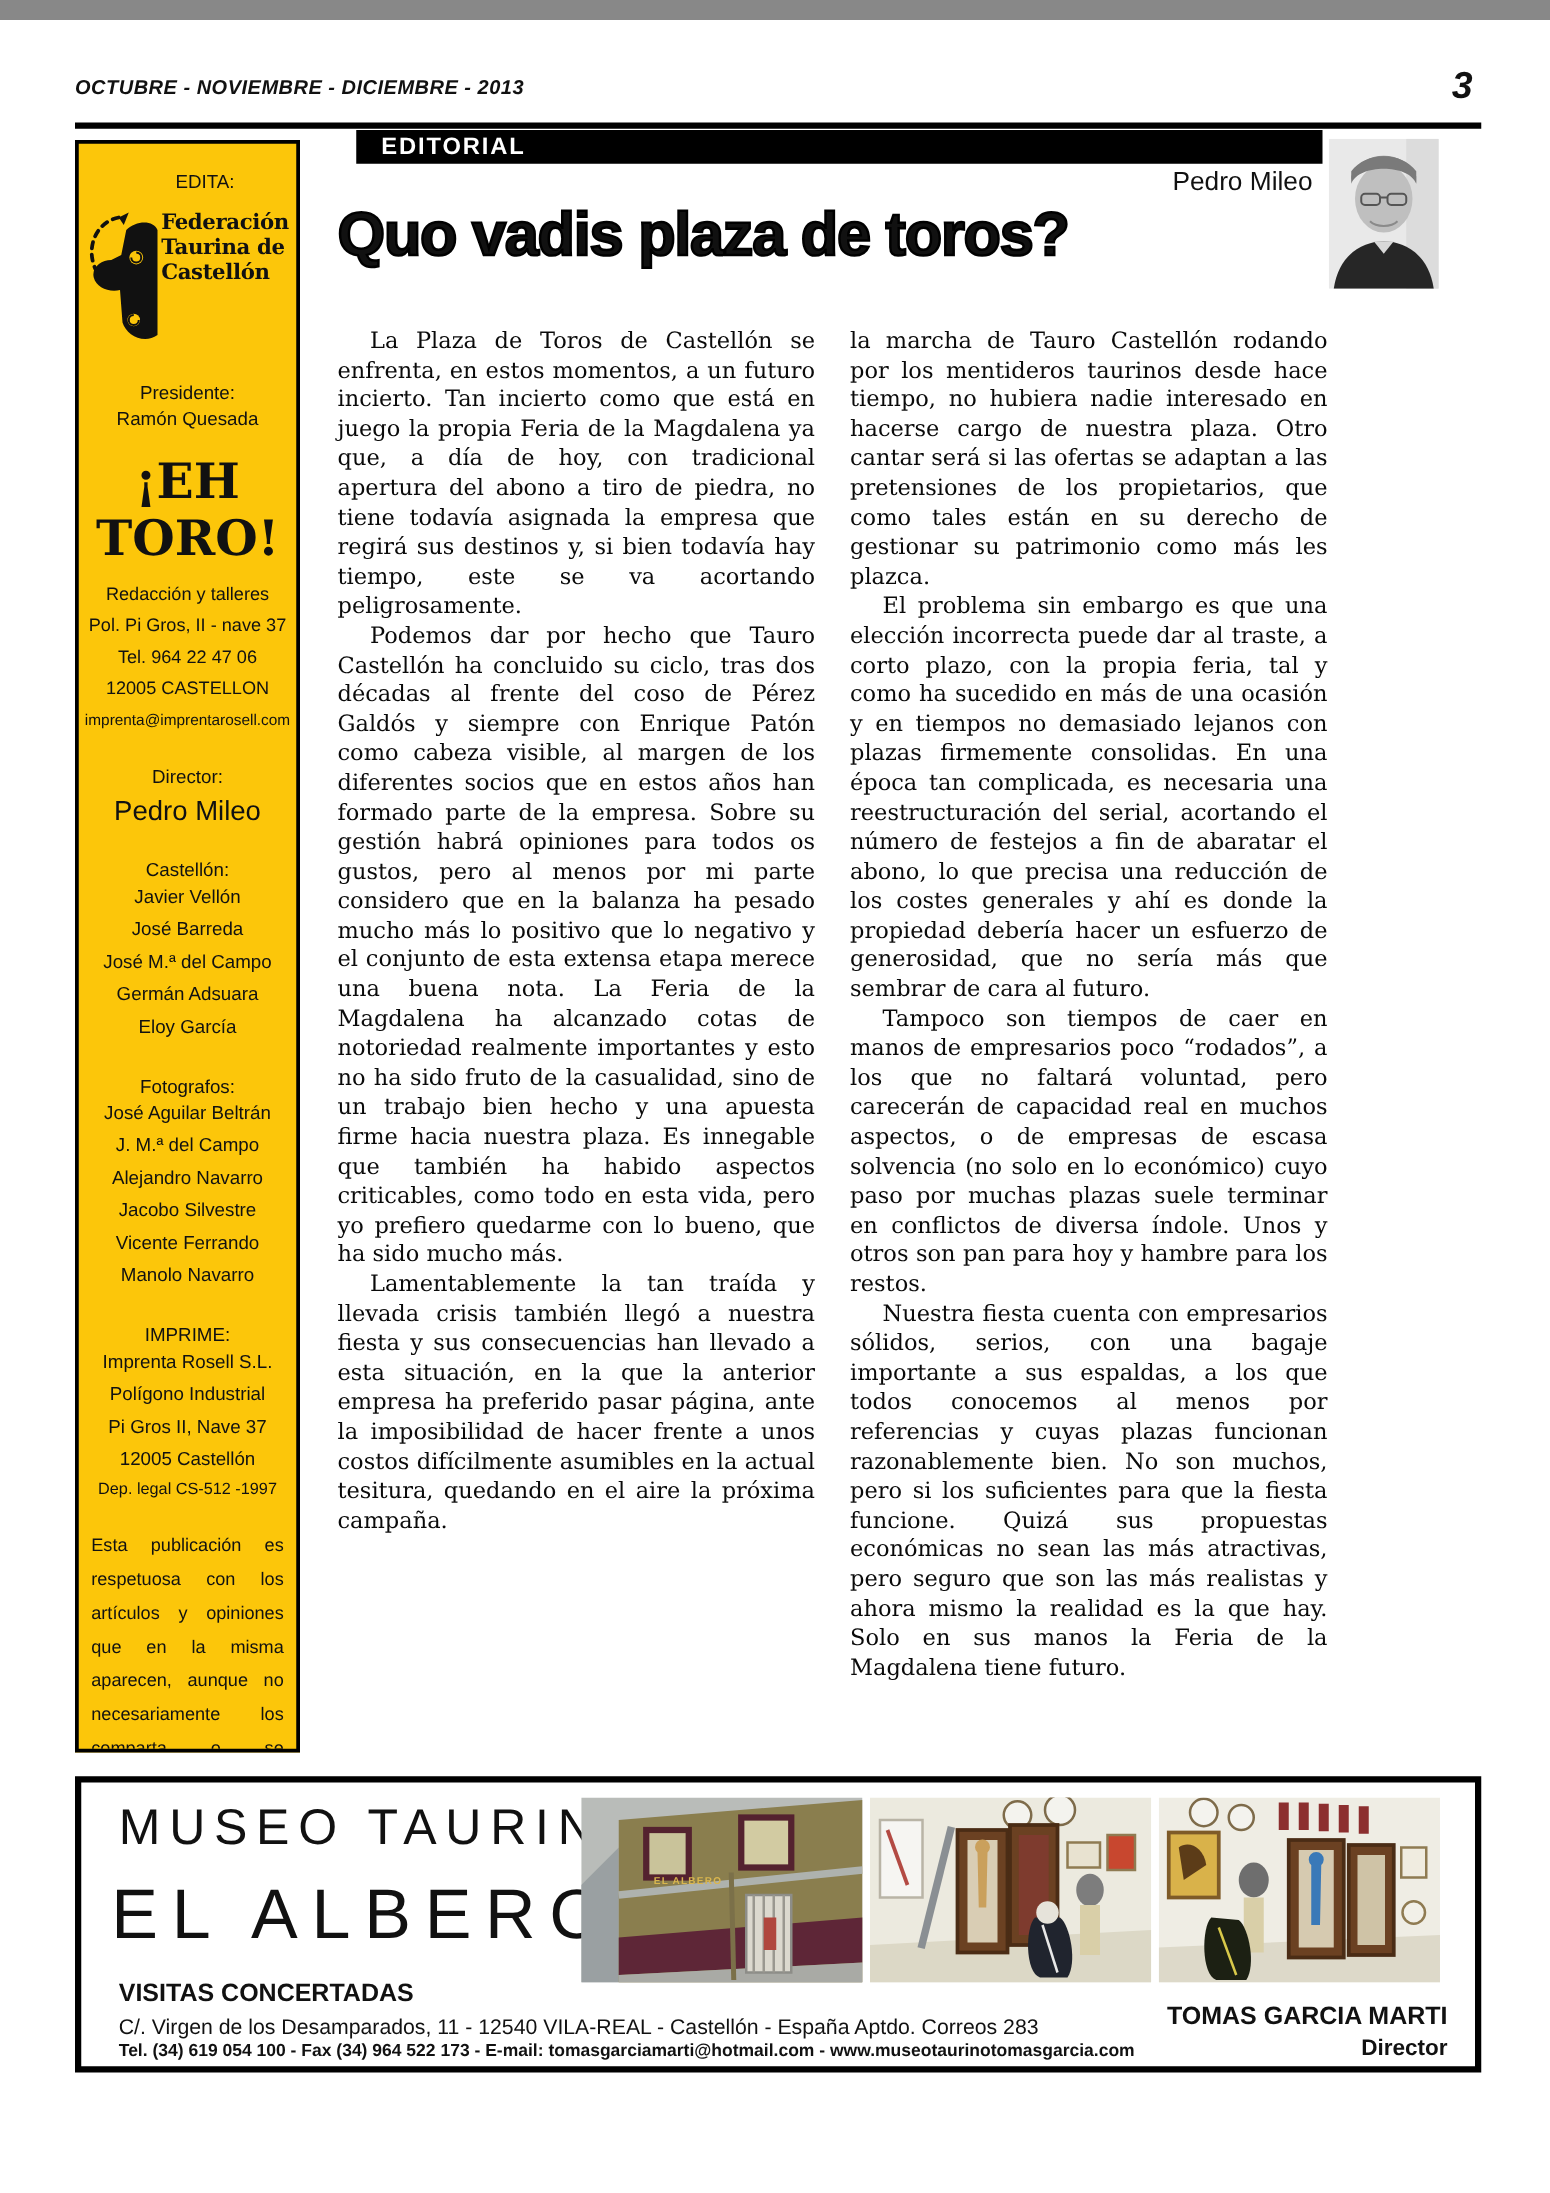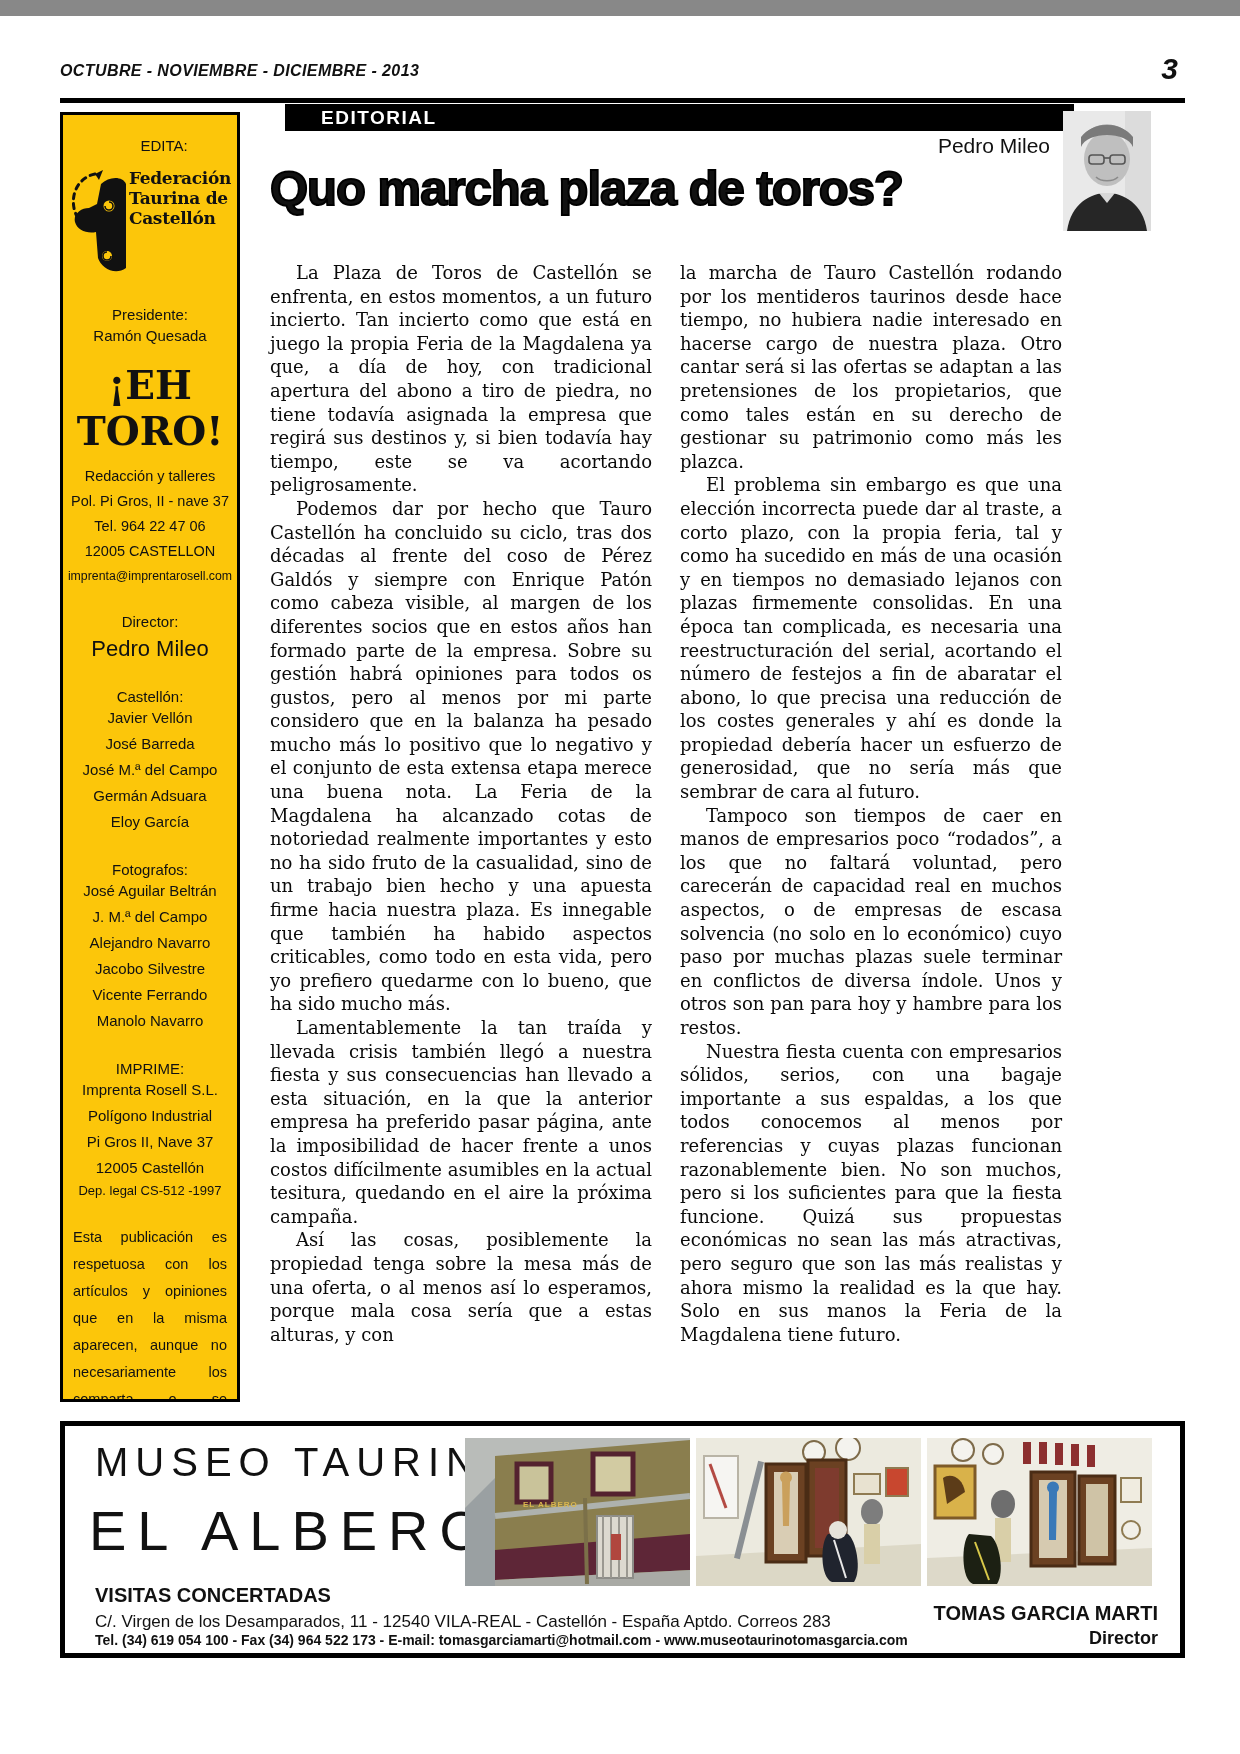--- a/index.html
+++ b/index.html
@@ -50,21 +50,21 @@
   .imprime-list .line { font-size:15px; line-height:26px; }
   .dep-legal { font-size:13px; margin-top:2px; }
   .disclaimer {
     margin:26px 10px 0 10px; font-size:14.5px; line-height:27px;
     text-align:justify;
   }
 
   
   .main { position:absolute; left:270px; top:88px; width:915px; height:1190px; }
   .editorial-bar {
-    position:absolute; left:15px; top:0; width:773px; height:27px; background:#000;padding-left:16px;
+    position:absolute; left:15px; top:0; width:773px; height:27px; background:#000;
   }
   .editorial-bar span {
     display:block; color:#fff; font-size:19px; font-weight:bold;
     letter-spacing:1.5px; line-height:27px; padding-left:20px;
   }
   .author-name {
     position:absolute; left:480px; top:30px; width:300px;
     text-align:right; font-size:21px;
   }
   .author-photo { position:absolute; left:793px; top:7px; width:88px; height:120px; }
@@ -200,27 +200,26 @@
         <path d="M18 36 C24 20 64 20 70 36 L70 26 C58 10 30 10 18 26 Z" fill="#7a7a7a"></path>
         <rect x="26" y="44" width="15" height="9" rx="3" fill="none" stroke="#555" stroke-width="1.6"></rect>
         <rect x="47" y="44" width="15" height="9" rx="3" fill="none" stroke="#555" stroke-width="1.6"></rect>
         <line x1="41" y1="47" x2="47" y2="47" stroke="#555" stroke-width="1.6"></line>
         <path d="M33 66 C38 71 50 71 55 66" fill="none" stroke="#8a8a8a" stroke-width="1.6"></path>
         <path d="M4 120 C8 92 28 82 44 82 C60 82 80 92 84 120 Z" fill="#262626"></path>
         <path d="M36 82 L44 92 L52 82 Z" fill="#d8d8d8"></path>
       </svg>
     </div>
 
-    <div class="article-title">Quo marcha plaza de toros?</div>
+    <div class="article-title">Quo vadis plaza de toros?</div>
 
     <div class="col col1">
         <p>La Plaza de Toros de Castellón se enfrenta, en estos momentos, a un futuro incierto. Tan incierto como que está en juego la propia Feria de la Magdalena ya que, a día de hoy, con tradicional apertura del abono a tiro de piedra, no tiene todavía asignada la empresa que regirá sus destinos y, si bien todavía hay tiempo, este se va acortando peligrosamente.</p>
         <p>Podemos dar por hecho que Tauro Castellón ha concluido su ciclo, tras dos décadas al frente del coso de Pérez Galdós y siempre con Enrique Patón como cabeza visible, al margen de los diferentes socios que en estos años han formado parte de la empresa. Sobre su gestión habrá opiniones para todos os gustos, pero al menos por mi parte considero que en la balanza ha pesado mucho más lo positivo que lo negativo y el conjunto de esta extensa etapa merece una buena nota. La Feria de la Magdalena ha alcanzado cotas de notoriedad realmente importantes y esto no ha sido fruto de la casualidad, sino de un trabajo bien hecho y una apuesta firme hacia nuestra plaza. Es innegable que también ha habido aspectos criticables, como todo en esta vida, pero yo prefiero quedarme con lo bueno, que ha sido mucho más.</p>
         <p>Lamentablemente la tan traída y llevada crisis también llegó a nuestra fiesta y sus consecuencias han llevado a esta situación, en la que la anterior empresa ha preferido pasar página, ante la imposibilidad de hacer frente a unos costos difícilmente asumibles en la actual tesitura, quedando en el aire la próxima campaña.</p>
-        <p>Así las cosas, posiblemente la propiedad tenga sobre la mesa más de una oferta, o al menos así lo esperamos, porque mala cosa sería que a estas alturas, y con</p>
       </div>
     <div class="col col2">
         <p>la marcha de Tauro Castellón rodando por los mentideros taurinos desde hace tiempo, no hubiera nadie interesado en hacerse cargo de nuestra plaza. Otro cantar será si las ofertas se adaptan a las pretensiones de los propietarios, que como tales están en su derecho de gestionar su patrimonio como más les plazca.</p>
         <p>El problema sin embargo es que una elección incorrecta puede dar al traste, a corto plazo, con la propia feria, tal y como ha sucedido en más de una ocasión y en tiempos no demasiado lejanos con plazas firmemente consolidas. En una época tan complicada, es necesaria una reestructuración del serial, acortando el número de festejos a fin de abaratar el abono, lo que precisa una reducción de los costes generales y ahí es donde la propiedad debería hacer un esfuerzo de generosidad, que no sería más que sembrar de cara al futuro.</p>
         <p>Tampoco son tiempos de caer en manos de empresarios poco “rodados”, a los que no faltará voluntad, pero carecerán de capacidad real en muchos aspectos, o de empresas de escasa solvencia (no solo en lo económico) cuyo paso por muchas plazas suele terminar en conflictos de diversa índole. Unos y otros son pan para hoy y hambre para los restos.</p>
         <p>Nuestra fiesta cuenta con empresarios sólidos, serios, con una bagaje importante a sus espaldas, a los que todos conocemos al menos por referencias y cuyas plazas funcionan razonablemente bien. No son muchos, pero si los suficientes para que la fiesta funcione. Quizá sus propuestas económicas no sean las más atractivas, pero seguro que son las más realistas y ahora mismo la realidad es la que hay. Solo en sus manos la Feria de la Magdalena tiene futuro.</p>
       </div>
   </div>
 
   <div class="ad-box">

